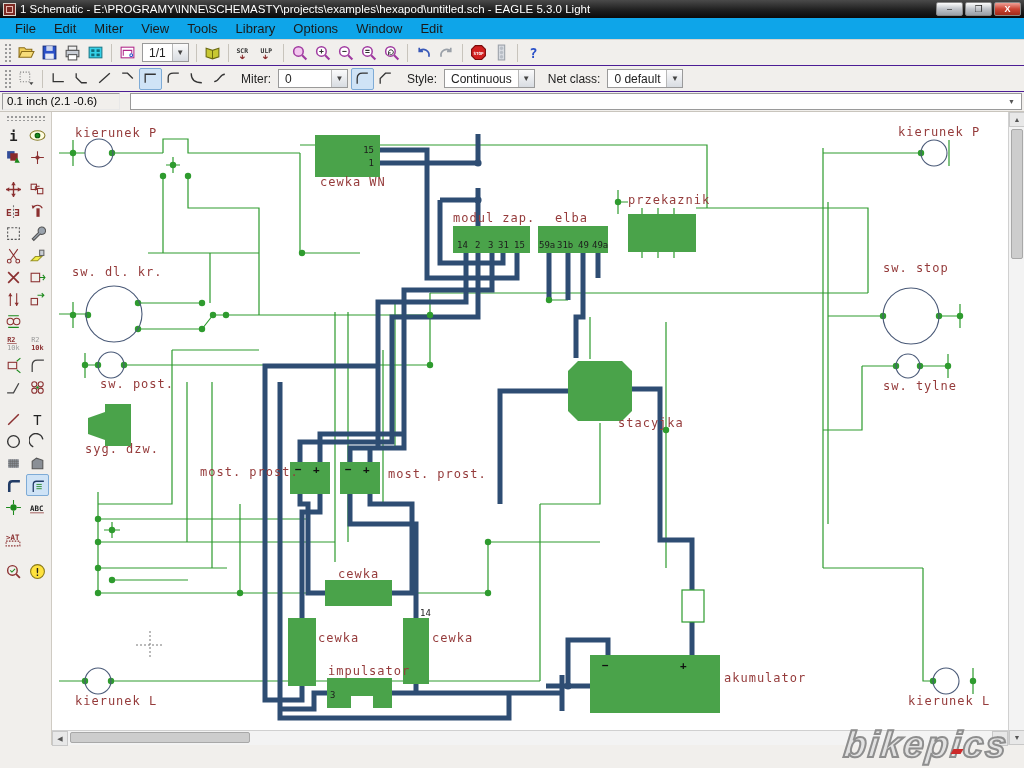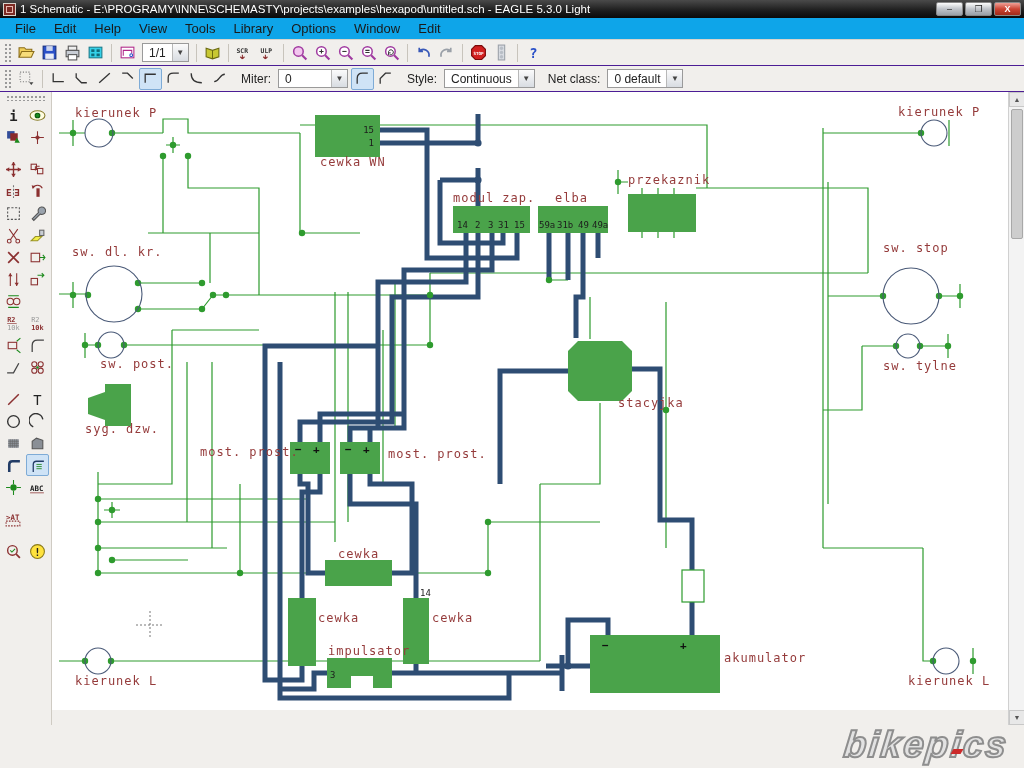--- a/index.html
+++ b/index.html
@@ -33,21 +33,21 @@
   .cmdinput .cmdval{flex:1;}
   .cmddrop{width:13px;text-align:center;font-size:7px;color:#555;}
   
   .main{height:633px;display:flex;}
   .palette{width:52px;background:#f1efec;border-right:1px solid #cfcbc3;padding-top:2px;}
   .phandle{height:6px;margin:1px 6px 3px 6px;background-image:radial-gradient(circle,#9a9a9a 1px,transparent 1.2px);background-size:4px 4px;}
   .prow{display:flex;justify-content:center;gap:1px;}
   .pgap{height:10px;}
   .pbtn{width:23px;height:22px;display:flex;align-items:center;justify-content:center;border:1px solid transparent;border-radius:2px;}
   .pbtn.sel{background:#cfe3f6;border:1px solid #7eabd6;}
-  .canvascol{width:956px;display:flex;flex-direction:row;}
+  .canvascol{width:956px;display:flex;flex-direction:column;}
   .canvas{width:956px;height:618px;background:#fff;position:relative;}
   
   .vscroll{width:16px;height:633px;background:#f3f3f3;border-left:1px solid #d0d0d0;display:flex;flex-direction:column;}
   .hscroll{height:15px;background:#f3f3f3;border-top:1px solid #d0d0d0;display:flex;}
   .sarrow{flex:none;width:16px;height:15px;background:#e8e8e8;border:1px solid #c8c8c8;color:#555;font-size:7px;line-height:13px;text-align:center;}
   .vthumb{width:12px;height:130px;margin:2px auto;background:#cdcdcd;border:1px solid #a8a8a8;border-radius:2px;}
   .hthumb{width:180px;height:11px;margin:1px 2px;background:#cdcdcd;border:1px solid #a8a8a8;border-radius:2px;}
   .vfill,.hfill{flex:1;}
   
   .statusbar{height:23px;background:#f1efec;border-top:1px solid #b8b4ac;display:flex;align-items:center;padding:0 6px;font-size:12px;color:#111;}
@@ -71,21 +71,21 @@
     <div class="winbtns">
       <div class="winbtn">–</div>
       <div class="winbtn">❐</div>
       <div class="winbtn close">X</div>
     </div>
   </div>
 
   <div class="menubar" id="menubar">
       <span class="menu-item">File</span>
       <span class="menu-item">Edit</span>
-      <span class="menu-item">Help</span>
+      <span class="menu-item">Miter</span>
       <span class="menu-item">View</span>
       <span class="menu-item">Tools</span>
       <span class="menu-item">Library</span>
       <span class="menu-item">Options</span>
       <span class="menu-item">Window</span>
       <span class="menu-item">Edit</span>
     </div>
 
   <div class="toolbar" id="toolbar1">
     <div class="handle"></div>
@@ -288,20 +288,27 @@
         <span class="cval" style="min-width: 52px;">Continuous</span>
         <span class="carr">▼</span>
       </div>
       <span class="tlabel">Net class:</span>
       <div class="combo">
         <span class="cval" style="min-width: 52px;">0 default</span>
         <span class="carr">▼</span>
       </div>
     </div>
 
+  <div class="cmdbar">
+    <div class="coords">0.1 inch (2.1 -0.6)</div>
+    <div class="cmdinput">
+      <span class="cmdval"></span>
+      <span class="cmddrop">▼</span>
+    </div>
+  </div>
 
   <div class="main">
     <div class="palette" id="palette">
       <div class="phandle"></div>
     <div class="prow">
           <div class="pbtn">
             <svg width="17" height="17" viewBox="0 0 16 16">
               <text x="8" y="13" font-size="13" font-family="DejaVu Serif" font-weight="bold" fill="#222" text-anchor="middle">i</text>
             </svg>
           </div>

